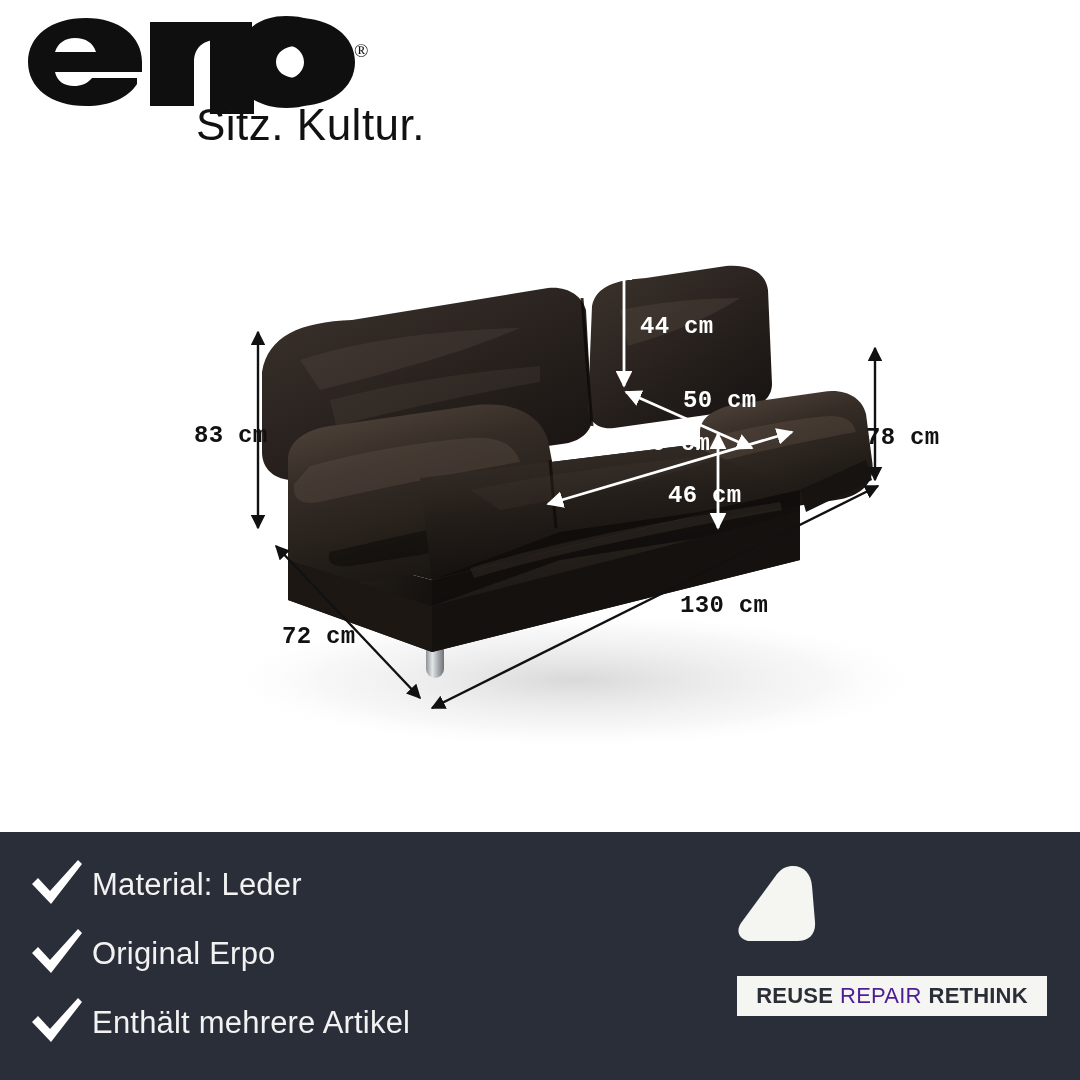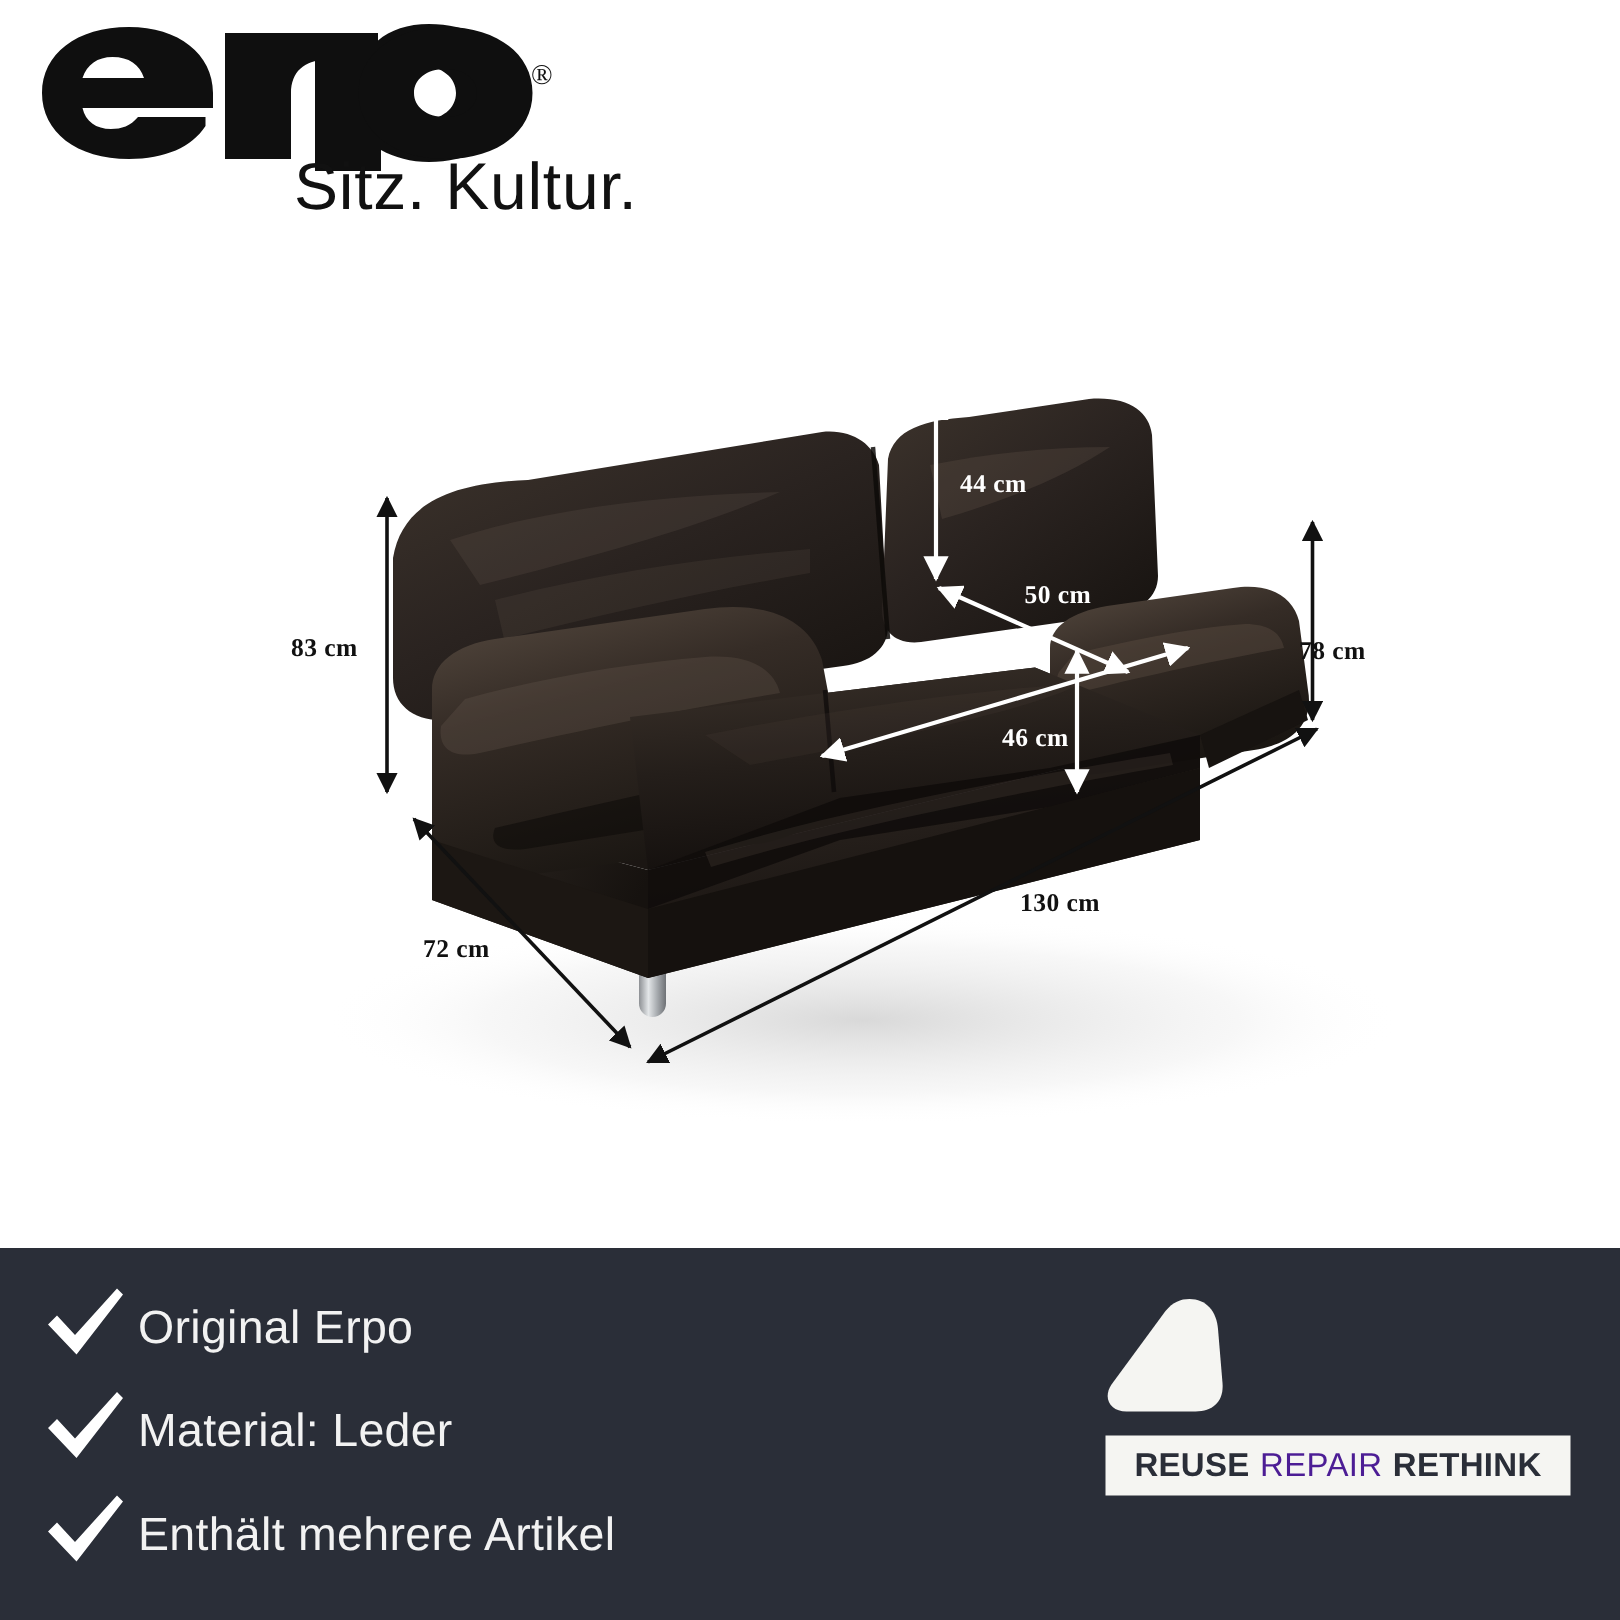--- a/index.html
+++ b/index.html
@@ -45,24 +45,24 @@
     overflow: hidden;
   }
 
   
   .sofa { position: absolute; left: 0; top: 0; width: 1080px; height: 672px; }
 
   
   .dim {
     position: absolute;
     font-weight: bold;
-    font-size: 17px;
+    font-size: 24px;
     letter-spacing: 0.3px;
     white-space: nowrap;
-    font-family: Liberation Serif, serif;
+    font-family: Liberation Mono, monospace;
   }
   .dim.dark  { color: #111111; }
   .dim.light { color: #ffffff; }
 
   
   .footer {
     position: absolute;
     left: 0; top: 832px;
     width: 1080px; height: 248px;
     background: #2a2e38;
@@ -94,21 +94,21 @@
   .revive-top { display: flex; align-items: center; height: 92px; }
   .revive-word {
     color: #f5f5f2;
     font-size: 62px;
     font-weight: bold;
     letter-spacing: -1.5px;
     margin-left: 14px;
     font-family: "Liberation Sans", sans-serif;
   }
   .revive-tagline {
-    margin-top: 5px;
+    margin-top: 24px;
     background: #f5f5f2;
     height: 40px;
     display: flex;
     align-items: center;
     justify-content: center;
     gap: 7px;
     padding: 0 10px;
   }
   .tag-b {
     color: #2a2e38; font-size: 22px; font-weight: bold;
@@ -273,30 +273,30 @@
   <div class="footer">
 
     <div class="feature-list">
 
       <div class="feature-row">
         <span class="check-icon">
           <svg width="54" height="50" viewBox="0 0 54 50">
             <path d="M2,26 L8,20 L20,33 L48,2 L52,6 L21,46 Z" fill="#ffffff"></path>
           </svg>
         </span>
-        <span class="feature-text">Original Erpo</span>
+        <span class="feature-text">Material: Leder</span>
       </div>
 
       <div class="feature-row">
         <span class="check-icon">
           <svg width="54" height="50" viewBox="0 0 54 50">
             <path d="M2,26 L8,20 L20,33 L48,2 L52,6 L21,46 Z" fill="#ffffff"></path>
           </svg>
         </span>
-        <span class="feature-text">Material: Leder</span>
+        <span class="feature-text">Original Erpo</span>
       </div>
 
       <div class="feature-row">
         <span class="check-icon">
           <svg width="54" height="50" viewBox="0 0 54 50">
             <path d="M2,26 L8,20 L20,33 L48,2 L52,6 L21,46 Z" fill="#ffffff"></path>
           </svg>
         </span>
         <span class="feature-text">Enthält mehrere Artikel</span>
       </div>

